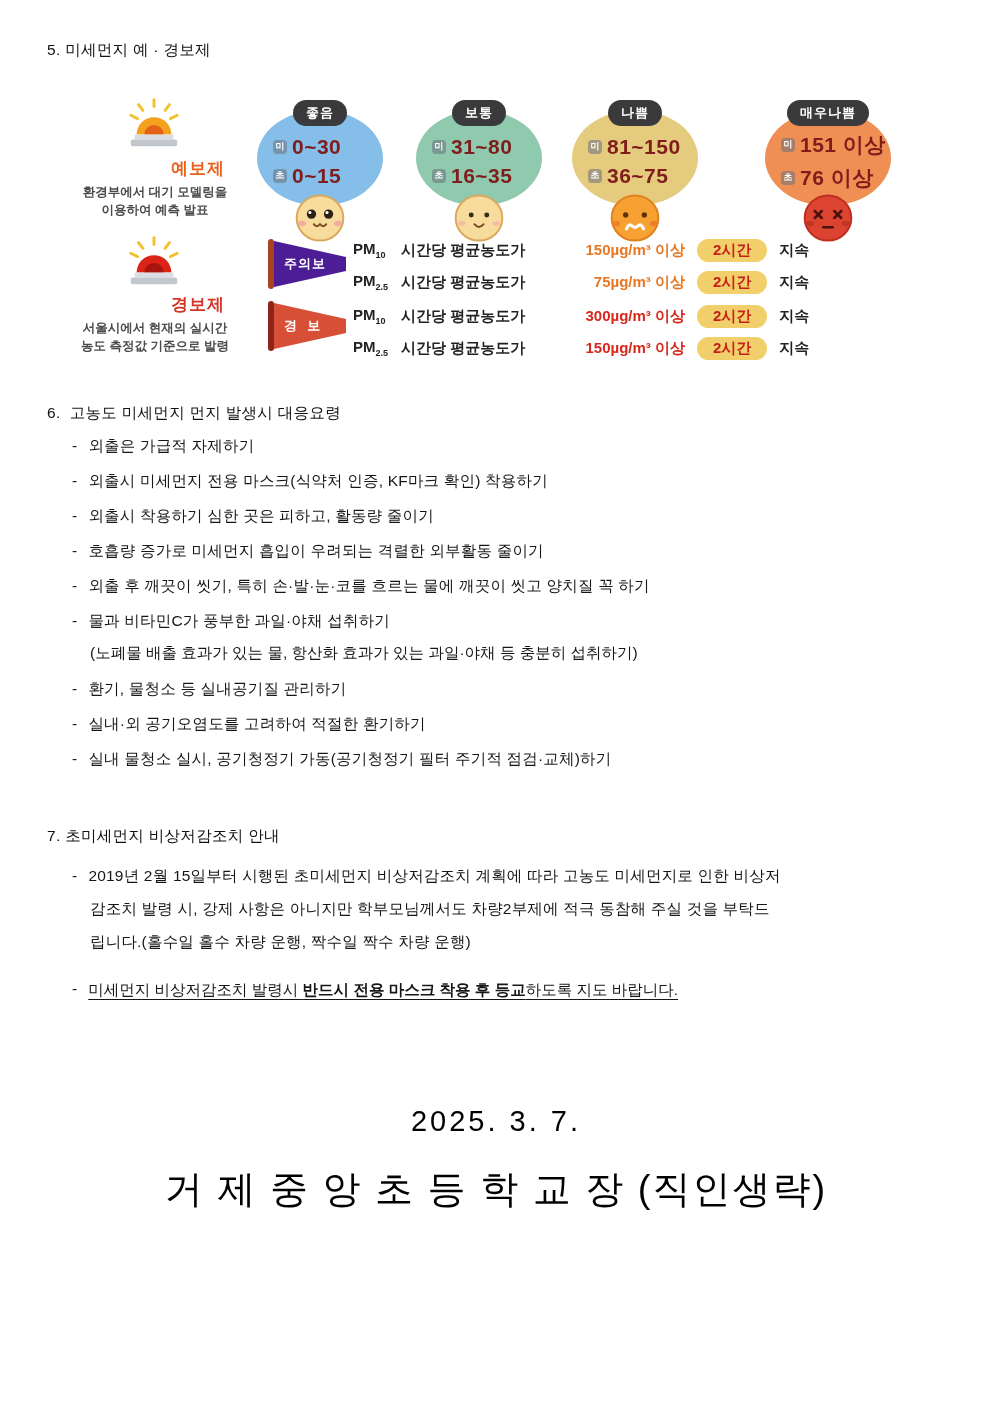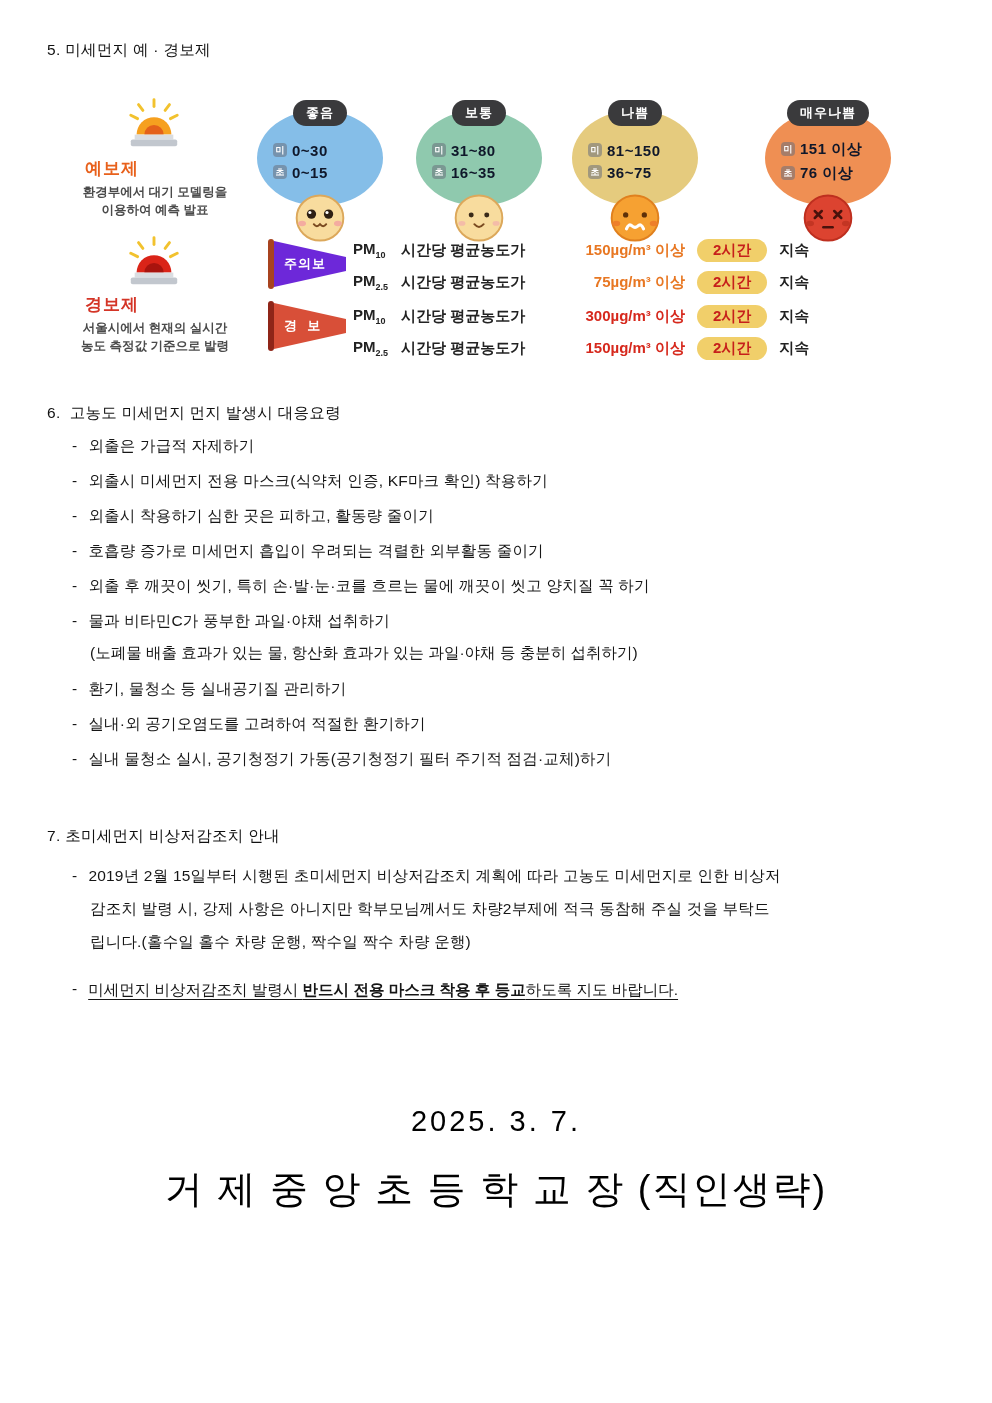--- a/index.html
+++ b/index.html
@@ -5,39 +5,39 @@
   html,body{margin:0;padding:0;}
   body{width:992px;height:1403px;background:#ffffff;font-family:"Liberation Sans",sans-serif;color:#161616;position:relative;overflow:hidden;}
   .content{padding:40px 47px 0 47px;}
   .pre{white-space:pre-wrap;}
   .sec-title{font-size:15.5px;letter-spacing:.3px;color:#111;}
 
   
   .info{position:relative;width:880px;height:268px;margin:34px 0 0 38px;}
   .abs{position:absolute;}
   .siren{width:58px;height:52px;}
-  .sys-label{width:140px;text-align:left;font-weight:700;font-size:17px;letter-spacing:1px;}
+  .sys-label{width:140px;text-align:right;font-weight:700;font-size:17px;letter-spacing:1px;}
   .f-label{color:#E8611C;}
   .a-label{color:#D43527;}
   .sys-desc{width:180px;text-align:center;font-size:12.5px;font-weight:700;color:#4a4a4a;line-height:1.45;}
 
   .bubble-card{width:132px;top:5px;display:flex;flex-direction:column;align-items:center;}
   .badge{position:relative;z-index:3;background:#3a3a3c;color:#fff;font-weight:700;font-size:13px;padding:4px 13px;border-radius:999px;letter-spacing:1px;}
   .blob{position:relative;z-index:1;margin-top:-16px;width:126px;height:96px;border-radius:50%;display:flex;flex-direction:column;justify-content:center;gap:5px;padding:6px 0 0 16px;box-sizing:border-box;}
   .blob-0{background:#85BEE8;} .blob-1{background:#8FC9AE;} .blob-2{background:#E5CB7E;} .blob-3{background:#EF8F53;}
   .vrow{display:flex;align-items:center;gap:5px;}
   .chip{display:inline-flex;align-items:center;justify-content:center;width:14px;height:14px;border-radius:4px;background:rgba(105,112,124,.55);color:#fff;font-size:9px;font-weight:700;flex:0 0 auto;}
-  .vtext{color:#0f172a;font-weight:700;font-size:15px;letter-spacing:.5px;white-space:nowrap;}
+  .vtext{color:#7f1d1d;font-weight:700;font-size:21px;letter-spacing:.5px;white-space:nowrap;}
   .face{position:relative;z-index:2;margin-top:-13px;}
 
   .flag{width:80px;height:50px;}
   .flag .pole{position:absolute;left:0;top:0;width:6px;height:50px;border-radius:3px;}
   .flag .pennant{position:absolute;left:6px;top:0;width:72px;height:50px;clip-path:polygon(0 4%,100% 36%,100% 64%,0 96%);display:flex;align-items:center;}
   .flag .flabel{color:#fff;font-weight:700;font-size:13px;margin-left:10px;letter-spacing:1px;}
-  .flag-watch .pole{background:#A8431F;} .flag-watch .pennant{background:#6d28d9;}
+  .flag-watch .pole{background:#A8431F;} .flag-watch .pennant{background:#4c1d95;}
   .flag-warn  .pole{background:#8F2518;} .flag-warn  .pennant{background:#D84F38;}
 
   .rowgroup{left:268px;display:flex;flex-direction:column;gap:6px;}
   .pmrow{display:flex;align-items:center;height:26px;font-weight:700;font-size:15px;color:#222;}
   .pm{width:48px;}
   .pm sub{font-size:9px;}
   .mid{width:142px;}
   .val{width:142px;text-align:right;white-space:nowrap;}
   .val-watch{color:#E87722;}
   .val-warn{color:#D6281C;}

